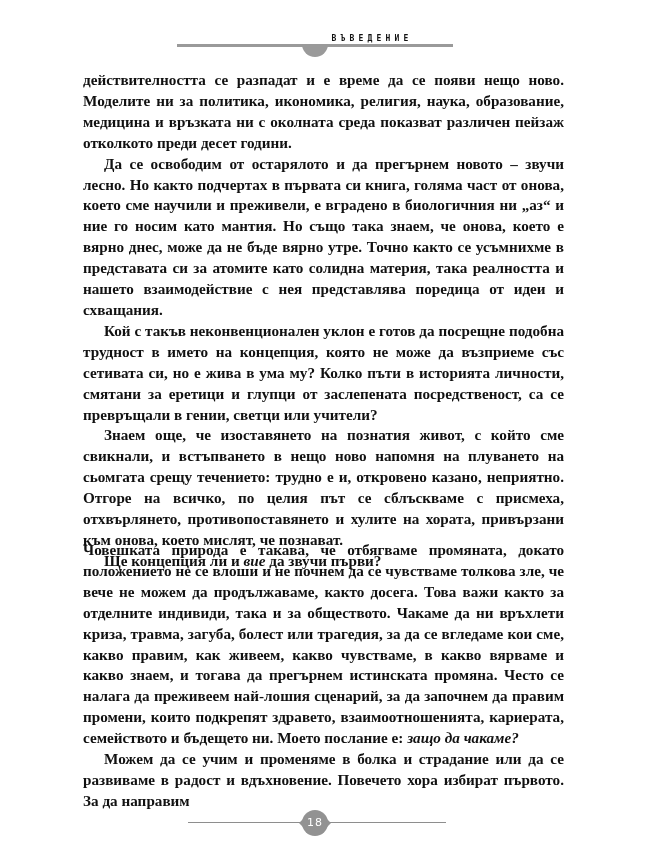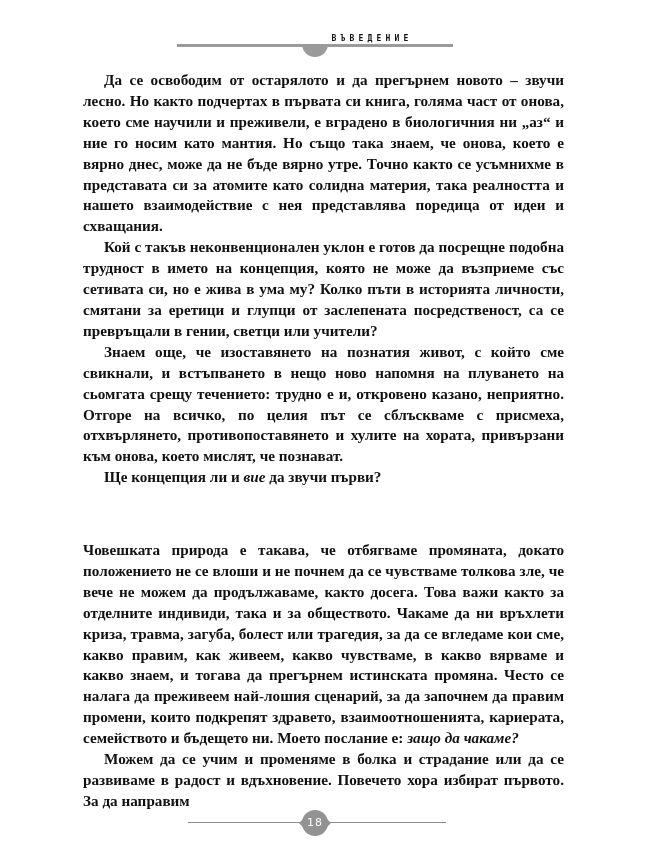--- a/index.html
+++ b/index.html
@@ -107,20 +107,21 @@
   }
 </style>
 </head>
 <body>
 
 <div class="running-head">ВЪВЕДЕНИЕ</div>
 <div class="head-rule"></div>
 <div class="head-disc"></div>
 
 <div class="text-block block-a">
+  <p>действителността се разпадат и е време да се появи нещо ново. Моделите ни за политика, икономика, религия, наука, образование, медицина и връзката ни с околната среда показват различен пейзаж отколкото преди десет годи­ни.</p>
   <p class="indent">Да се освободим от остарялото и да прегърнем новото – звучи лесно. Но както подчертах в първата си книга, голяма част от онова, което сме нау­чили и преживели, е вградено в биологичния ни „аз“ и ние го носим като ман­тия. Но също така знаем, че онова, което е вярно днес, може да не бъде вяр­но утре. Точно както се усъмнихме в представата си за атомите като со­лидна материя,  така реалността и нашето взаимодействие с нея предста­влява поредица от идеи и схващания.</p>
   <p class="indent">Кой с такъв неконвенционален уклон е готов да посрещне подобна трудност в името на концепция, която не може да възприеме със сетивата си, но е жива в ума му? Колко пъти в историята личности, смятани за еретици и глупци от заслепената посредственост, са се превръщали в гении, светци или учители?</p>
   <p class="indent">Знаем още, че изоставянето на познатия живот, с който сме свикнали, и встъпването в нещо ново напомня на плуването на сьомгата срещу тече­нието: трудно е и, откровено казано, неприятно. Отгоре на всичко, по це­лия път се сблъскваме с присмеха, отхвърлянето, противопоставянето и хулите на хората, привързани към онова, което мислят, че познават.</p>
   <p class="indent"><span>Ще концепция ли и </span><em class="emph">вие</em><span> да звучи първи?</span></p>
 </div>
 
 <div class="section-heading">
 </div>
 
 <div class="text-block block-b">

